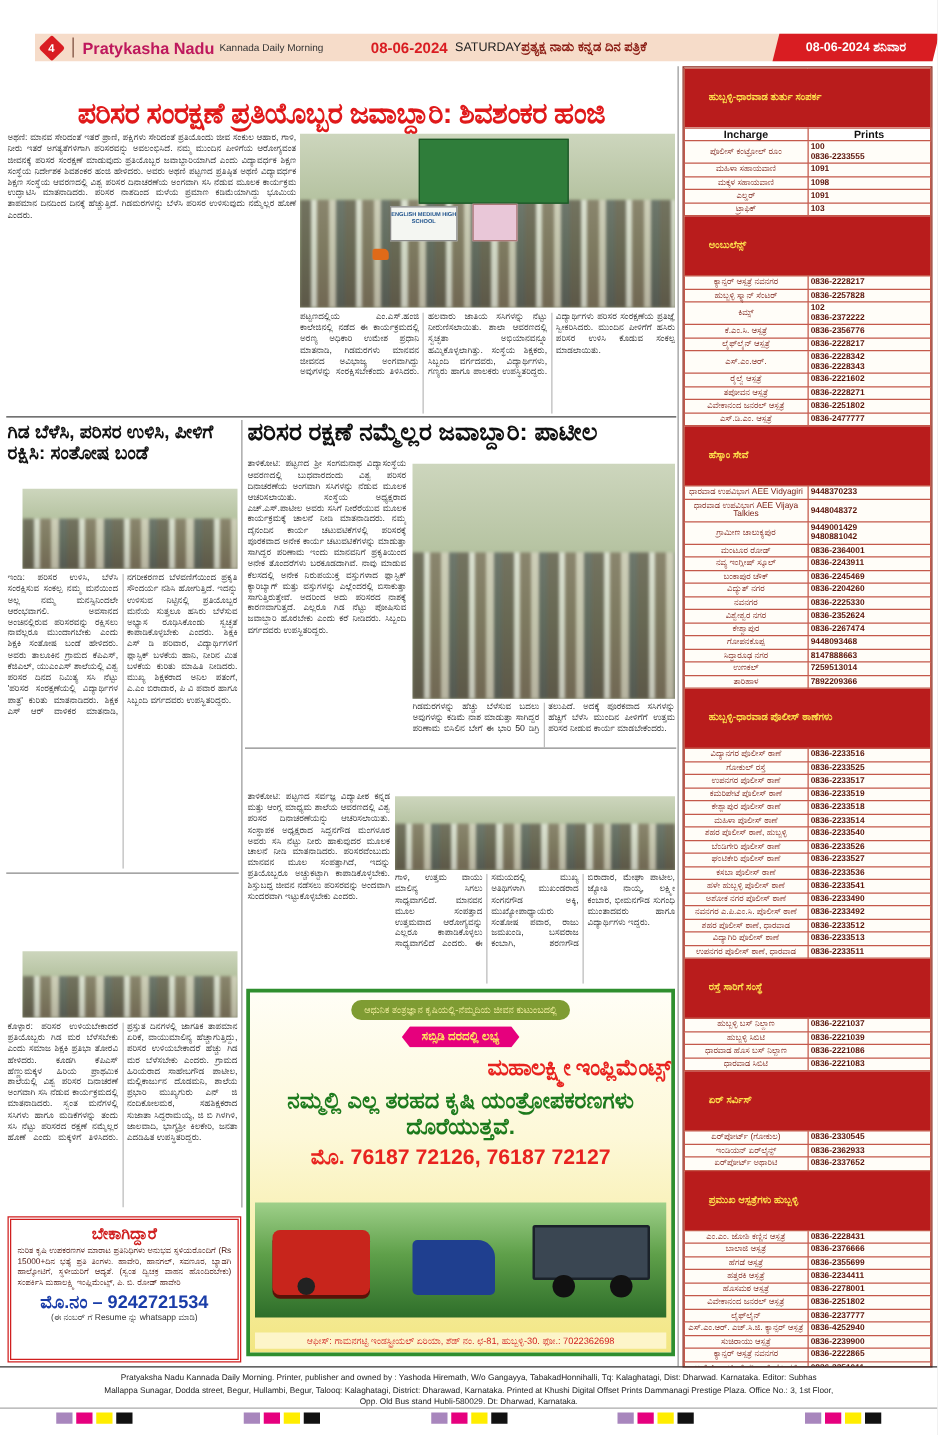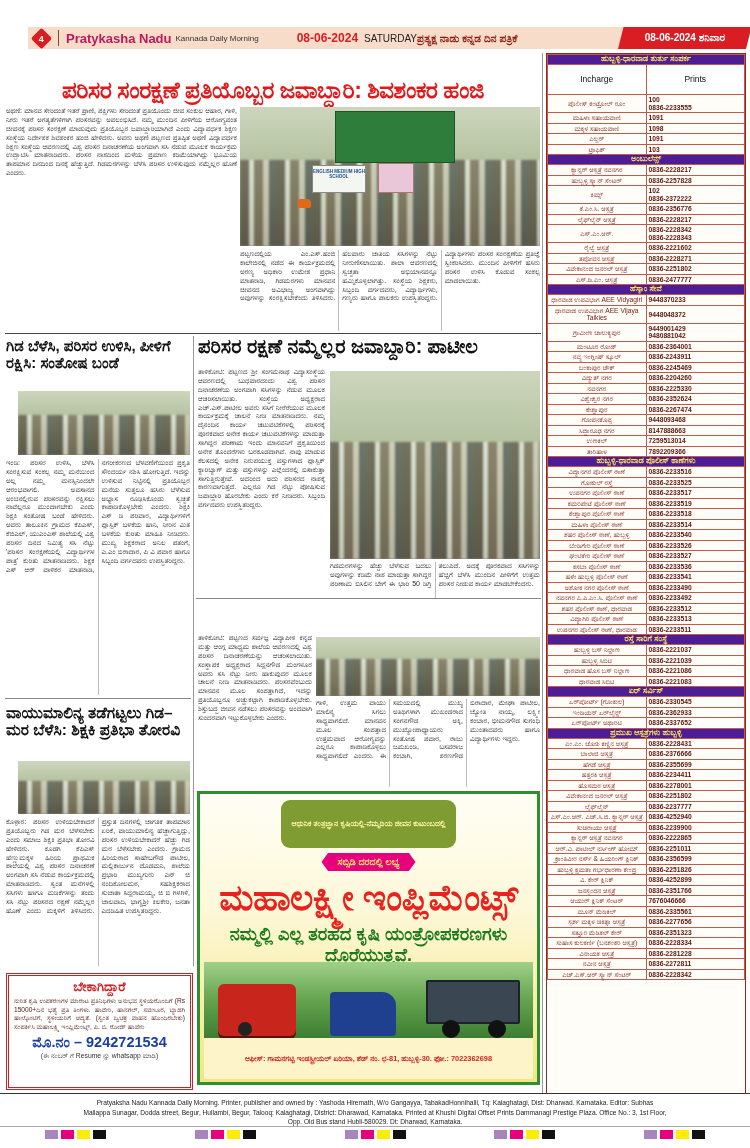--- a/index.html
+++ b/index.html
@@ -44,43 +44,43 @@
   .watercan{position:absolute;width:13px;height:9px;background:#e06a18;border-radius:2px 4px 2px 2px;z-index:3;}
   
   .hrule{background:#444;height:1px;}
   .vrule{background:#999;width:1px;}
   
   #sidebar{left:546px;top:53px;width:200px;height:1041px;border:1px solid #8b2a20;background:#fffdf8;overflow:hidden;}
   #sidebar table{border-collapse:collapse;width:100%;table-layout:fixed;}
   #sidebar td{border:1px solid #c4584a;font-size:6.7px;line-height:1.12;padding:1px 2px;vertical-align:middle;}
   #sidebar td.n{color:#7b2017;text-align:center;width:126px;}
   #sidebar td.c{color:#5a1208;font-weight:bold;text-align:left;width:70px;white-space:pre-line;}
-  #sidebar td.band{background:#4c1d95;color:#ffe14d;font-weight:bold;text-align:center;font-size:8px;padding:0;}
-  #sidebar td.colhead{background:#fff;color:#111;font-weight:normal;text-align:center;font-size:8.5px;padding:10px;}
+  #sidebar td.band{background:#b91c1c;color:#ffe14d;font-weight:bold;text-align:left;font-size:8px;padding:19px;}
+  #sidebar td.colhead{background:#fff;color:#111;font-weight:bold;text-align:center;font-size:8.5px;padding:0;}
   
   #wanted{left:6px;top:973px;width:187px;height:117px;border:3px double #d01f1f;background:#fff;padding:2px 5px;text-align:center;}
   #wanted .w-title{color:#d01f1f;font-weight:800;font-size:13px;margin:1px 0 2px;}
   #wanted .w-body{font-size:6.6px;line-height:1.3;color:#4a1710;text-align:justify;}
   #wanted .w-phone{color:#1a3da8;font-weight:800;font-size:14.5px;margin-top:3px;}
   #wanted .w-note{font-size:6.8px;color:#333;margin-top:1px;}
   
   #main-ad{left:197px;top:791px;width:343px;height:294px;border:3px solid #2f8f2f;
         background:linear-gradient(180deg,#fffef6 0%,#fdf8d8 40%,#f2e682 100%);text-align:center;overflow:hidden;}
-  .ad-pill{display:inline-block;margin-top:6px;background:#7f9c33;color:#fdf6a8;font-size:7.6px;font-weight:bold;
-        padding:19px 10px;border-radius:9px;}
+  .ad-pill{display:inline-block;margin-top:6px;background:#7f9c33;color:#fdf6a8;font-size:7.6px;font-weight:normal;
+        padding:3px 10px;border-radius:9px;}
   .ad-ribbon{display:inline-block;margin-top:5px;background:#e6007d;color:#ffe95e;font-weight:bold;font-size:9.5px;
         padding:3px 16px;clip-path:polygon(0 50%,7% 0,93% 0,100% 50%,93% 100%,7% 100%);}
-  .ad-title{color:#e8231f;font-weight:800;font-size:36px;margin-top:6px;letter-spacing:-.5px;}
+  .ad-title{color:#e8231f;font-weight:800;font-size:18px;margin-top:6px;letter-spacing:-.5px;text-align:right;}
   .ad-sub{color:#1c7a1c;font-weight:bold;font-size:18px;margin-top:5px;}
   .ad-phone{color:#e8231f;font-weight:800;font-size:17px;margin-top:4px;}
   #ad-strip{position:absolute;left:4px;right:4px;top:168px;height:92px;
         background:linear-gradient(180deg,#9fd08a 0%,#5fa04a 45%,#2e6e2a 100%);overflow:hidden;}
   .machine{position:absolute;border-radius:2px;}
   #ad-address{position:absolute;left:4px;right:4px;bottom:3px;background:#fdf5c9;color:#d01f1f;
-        font-weight:bold;font-size:7.4px;padding:16px 0;}
+        font-weight:normal;font-size:7.4px;padding:2px 0;}
   
   #footer-text{left:25px;top:1098px;width:700px;text-align:center;font-size:6.6px;line-height:1.45;color:#222;}
   #print-marks{left:0;top:1130px;width:750px;height:10px;display:flex;justify-content:space-between;padding:0 45px;}
   .mark-group{display:flex;gap:3px;}
   .mark{width:13px;height:9px;}
 </style>
 </head>
 <body>
 
 <div id="page">
@@ -123,21 +123,20 @@
   <div class="abs body-txt" style="left:198px;top:368px;width:127px;height:228px;">ತಾಳಿಕೋಟಿ: ಪಟ್ಟಣದ ಶ್ರೀ ಸಂಗಮನಾಥ ವಿದ್ಯಾಸಂಸ್ಥೆಯ ಆವರಣದಲ್ಲಿ ಬುಧವಾರದಂದು ವಿಶ್ವ ಪರಿಸರ ದಿನಾಚರಣೆಯ ಅಂಗವಾಗಿ ಸಸಿಗಳನ್ನು ನೆಡುವ ಮೂಲಕ ಆಚರಿಸಲಾಯಿತು. ಸಂಸ್ಥೆಯ ಅಧ್ಯಕ್ಷರಾದ ಎಚ್.ಎಸ್.ಪಾಟೀಲ ಅವರು ಸಸಿಗೆ ನೀರೆರೆಯುವ ಮೂಲಕ ಕಾರ್ಯಕ್ರಮಕ್ಕೆ ಚಾಲನೆ ನೀಡಿ ಮಾತನಾಡಿದರು. ನಮ್ಮ ದೈನಂದಿನ ಕಾರ್ಯ ಚಟುವಟಿಕೆಗಳಲ್ಲಿ ಪರಿಸರಕ್ಕೆ ಪೂರಕವಾದ ಅನೇಕ ಕಾರ್ಯ ಚಟುವಟಿಕೆಗಳನ್ನು ಮಾಡುತ್ತಾ ಸಾಗಿದ್ದರ ಪರಿಣಾಮ ಇಂದು ಮಾನವನಿಗೆ ಪ್ರಕೃತಿಯಿಂದ ಅನೇಕ ತೊಂದರೆಗಳು ಬರಕೂಡದಾಗಿವೆ. ನಾವು ಮಾಡುವ ಕೆಲಸದಲ್ಲಿ ಅನೇಕ ನಿರುಪಯುಕ್ತ ವಸ್ತುಗಳಾದ ಪ್ಲಾಸ್ಟಿಕ್ ಕ್ಯಾರಿಬ್ಯಾಗ್ ಮತ್ತು ವಸ್ತುಗಳನ್ನು ಎಲ್ಲೆಂದರಲ್ಲಿ ಬಿಸಾಕುತ್ತಾ ಸಾಗುತ್ತಿರುತ್ತೇವೆ. ಅದರಿಂದ ಅದು ಪರಿಸರದ ನಾಶಕ್ಕೆ ಕಾರಣವಾಗುತ್ತದೆ. ಎಲ್ಲರೂ ಗಿಡ ನೆಟ್ಟು ಪೋಷಿಸುವ ಜವಾಬ್ದಾರಿ ಹೊರಬೇಕು ಎಂದು ಕರೆ ನೀಡಿದರು. ಸಿಬ್ಬಂದಿ ವರ್ಗದವರು ಉಪಸ್ಥಿತರಿದ್ದರು.</div>
   <div class="abs photo" style="left:330px;top:371px;width:210px;height:188px;"></div>
   <div class="abs body-txt cols2" style="left:330px;top:562px;width:210px;height:36px;">ಗಿಡಮರಗಳನ್ನು ಹೆಚ್ಚು ಬೆಳೆಸುವ ಬದಲು ಅವುಗಳನ್ನು ಕಡಿಮೆ ನಾಶ ಮಾಡುತ್ತಾ ಸಾಗಿದ್ದರ ಪರಿಣಾಮ ಬಿಸಿಲಿನ ಬೇಗೆ ಈ ಭಾರಿ 50 ಡಿಗ್ರಿ ತಲುಪಿದೆ. ಅದಕ್ಕೆ ಪೂರಕವಾದ ಸಸಿಗಳನ್ನು ಹೆಚ್ಚಿಗೆ ಬೆಳೆಸಿ ಮುಂದಿನ ಪೀಳಿಗೆಗೆ ಉತ್ತಮ ಪರಿಸರ ನೀಡುವ ಕಾರ್ಯ ಮಾಡಬೇಕೆಂದರು.</div>
 
   <div class="abs hrule" style="left:196px;top:598px;width:345px;background:#888;"></div>
   <div class="abs body-txt" style="left:198px;top:634px;width:114px;height:152px;">ತಾಳಿಕೋಟಿ: ಪಟ್ಟಣದ ಸರ್ವಜ್ಞ ವಿದ್ಯಾಪೀಠ ಕನ್ನಡ ಮತ್ತು ಆಂಗ್ಲ ಮಾಧ್ಯಮ ಶಾಲೆಯ ಆವರಣದಲ್ಲಿ ವಿಶ್ವ ಪರಿಸರ ದಿನಾಚರಣೆಯನ್ನು ಆಚರಿಸಲಾಯಿತು. ಸಂಸ್ಥಾಪಕ ಅಧ್ಯಕ್ಷರಾದ ಸಿದ್ದನಗೌಡ ಮಂಗಳೂರ ಅವರು ಸಸಿ ನೆಟ್ಟು ನೀರು ಹಾಕುವುದರ ಮೂಲಕ ಚಾಲನೆ ನೀಡಿ ಮಾತನಾಡಿದರು. ಪರಿಸರವೆಂಬುದು ಮಾನವನ ಮೂಲ ಸಂಪತ್ತಾಗಿದೆ, ಇದನ್ನು ಪ್ರತಿಯೊಬ್ಬರೂ ಅಚ್ಚುಕಟ್ಟಾಗಿ ಕಾಪಾಡಿಕೊಳ್ಳಬೇಕು. ಶಿಸ್ತುಬದ್ಧ ಜೀವನ ನಡೆಸಲು ಪರಿಸರವನ್ನು ಅಂದವಾಗಿ ಸುಂದರವಾಗಿ ಇಟ್ಟುಕೊಳ್ಳಬೇಕು ಎಂದರು.</div>
   <div class="abs photo" style="left:316px;top:637px;width:224px;height:59px;"></div>
   <div class="abs body-txt cols3" style="left:316px;top:699px;width:224px;height:88px;">ಗಾಳಿ, ಉತ್ತಮ ವಾಯು ಮಾಲಿನ್ಯ ಸಿಗಲು ಸಾಧ್ಯವಾಗಲಿದೆ. ಮಾನವನ ಮೂಲ ಸಂಪತ್ತಾದ ಉತ್ತಮವಾದ ಆರೋಗ್ಯವನ್ನು ಎಲ್ಲರೂ ಕಾಪಾಡಿಕೊಳ್ಳಲು ಸಾಧ್ಯವಾಗಲಿದೆ ಎಂದರು. ಈ ಸಮಯದಲ್ಲಿ ಮುಖ್ಯ ಅತಿಥಿಗಳಾಗಿ ಮುಖಂಡರಾದ ಸಂಗನಗೌಡ ಅಕ್ಕಿ, ಮುಖ್ಯೋಪಾಧ್ಯಾಯರು ಸಂತೋಷ ಪವಾರ, ರಾಜು ಜಮಖಂಡಿ, ಬಸವರಾಜ ಕಂಬಾಗಿ, ಶರಣಗೌಡ ಬಿರಾದಾರ, ಮೇಘಾ ಪಾಟೀಲ, ಜ್ಯೋತಿ ನಾಯ್ಕ, ಲಕ್ಷ್ಮೀ ಕಂಬಾರ, ಭೀಮನಗೌಡ ಸುಗಂಧಿ ಮುಂತಾದವರು ಹಾಗೂ ವಿದ್ಯಾರ್ಥಿಗಳು ಇದ್ದರು.</div>
 
   <div class="abs hrule" style="left:5px;top:698px;width:186px;background:#888;"></div>
-  <div class="abs kn-head" style="left:6px;top:704px;width:184px;height:50px;font-size:15.5px;">ವಾಯುಮಾಲಿನ್ಯ ತಡೆಗಟ್ಟಲು ಗಿಡ–ಮರ ಬೆಳೆಸಿ: ಶಿಕ್ಷಕಿ ಪ್ರತಿಭಾ ತೋರವಿ</div>
   <div class="abs photo" style="left:18px;top:761px;width:172px;height:53px;"></div>
   <div class="abs body-txt cols2" style="left:6px;top:818px;width:184px;height:148px;">ಕೊಳ್ಳಾರ: ಪರಿಸರ ಉಳಿಯಬೇಕಾದರೆ ಪ್ರತಿಯೊಬ್ಬರು ಗಿಡ ಮರ ಬೆಳೆಸಬೇಕು ಎಂದು ಸಮಾಜ ಶಿಕ್ಷಕಿ ಪ್ರತಿಭಾ ತೋರವಿ ಹೇಳಿದರು. ಕೂಡಗಿ ಕೆಪಿಎಸ್ ಹೆಣ್ಣುಮಕ್ಕಳ ಹಿರಿಯ ಪ್ರಾಥಮಿಕ ಶಾಲೆಯಲ್ಲಿ ವಿಶ್ವ ಪರಿಸರ ದಿನಾಚರಣೆ ಅಂಗವಾಗಿ ಸಸಿ ನೆಡುವ ಕಾರ್ಯಕ್ರಮದಲ್ಲಿ ಮಾತನಾಡಿದರು. ಸ್ವಂತ ಮನೆಗಳಲ್ಲಿ ಸಸಿಗಳು ಹಾಗೂ ಮಡಿಕೆಗಳನ್ನು ತಂದು ಸಸಿ ನೆಟ್ಟು ಪರಿಸರದ ರಕ್ಷಣೆ ನಮ್ಮೆಲ್ಲರ ಹೊಣೆ ಎಂದು ಮಕ್ಕಳಿಗೆ ತಿಳಿಸಿದರು. ಪ್ರಸ್ತುತ ದಿನಗಳಲ್ಲಿ ಜಾಗತಿಕ ತಾಪಮಾನ ಏರಿಕೆ, ವಾಯುಮಾಲಿನ್ಯ ಹೆಚ್ಚಾಗುತ್ತಿದ್ದು, ಪರಿಸರ ಉಳಿಯಬೇಕಾದರೆ ಹೆಚ್ಚು ಗಿಡ ಮರ ಬೆಳೆಸಬೇಕು ಎಂದರು. ಗ್ರಾಮದ ಹಿರಿಯರಾದ ಸಾಹೇಬಗೌಡ ಪಾಟೀಲ, ಮಲ್ಲಿಕಾರ್ಜುನ ದೊಡಮನಿ, ಶಾಲೆಯ ಪ್ರಭಾರಿ ಮುಖ್ಯಗುರು ಎನ್ ಜಿ ನಂದಿಕೋಲಮಠ, ಸಹಶಿಕ್ಷಕರಾದ ಸುಜಾತಾ ಸಿದ್ದರಾಮಯ್ಯ, ಜಿ ಬಿ ಗಿಳಗಿಳಿ, ಜಾಲವಾದಿ, ಭಾಗ್ಯಶ್ರೀ ಕಿಲಕೇರಿ, ಜನತಾ ಎದಡಿಹಿತ ಉಪಸ್ಥಿತರಿದ್ದರು.</div>
 
   <div class="abs" id="wanted">
     <div class="w-title">ಬೇಕಾಗಿದ್ದಾರೆ</div>
     <div class="w-body">ನುರಿತ ಕೃಷಿ ಉಪಕರಣಗಳ ಮಾರಾಟ ಪ್ರತಿನಿಧಿಗಳು ಅನುಭವ ಸ್ಥಳಿಯರೊಂದಿಗೆ (Rs 15000+ದಿನ ಭತ್ಯೆ ಪ್ರತಿ ತಿಂಗಳು. ಹಾವೇರಿ, ಹಾನಗಲ್, ಸವಣೂರ, ಬ್ಯಾಡಗಿ ಹಾಲ್ಕೋಟಿಗೆ, ಸ್ಥಳೀಯರಿಗೆ ಆದ್ಯತೆ. (ಸ್ವಂತ ದ್ವಿಚಕ್ರ ವಾಹನ ಹೊಂದಿರಬೇಕು) ಸಂಪರ್ಕಿಸಿ ಮಹಾಲಕ್ಷ್ಮಿ ಇಂಪ್ಲಿಮೆಂಟ್ಸ್, ಪಿ. ಬಿ. ರೋಡ್ ಹಾವೇರಿ</div>
     <div class="w-phone">ಮೊ.ನಂ – 9242721534</div>
     <div class="w-note">(ಈ ನಂಬರ್ ಗೆ Resume ನ್ನು whatsapp ಮಾಡಿ)</div>
   </div>
 

